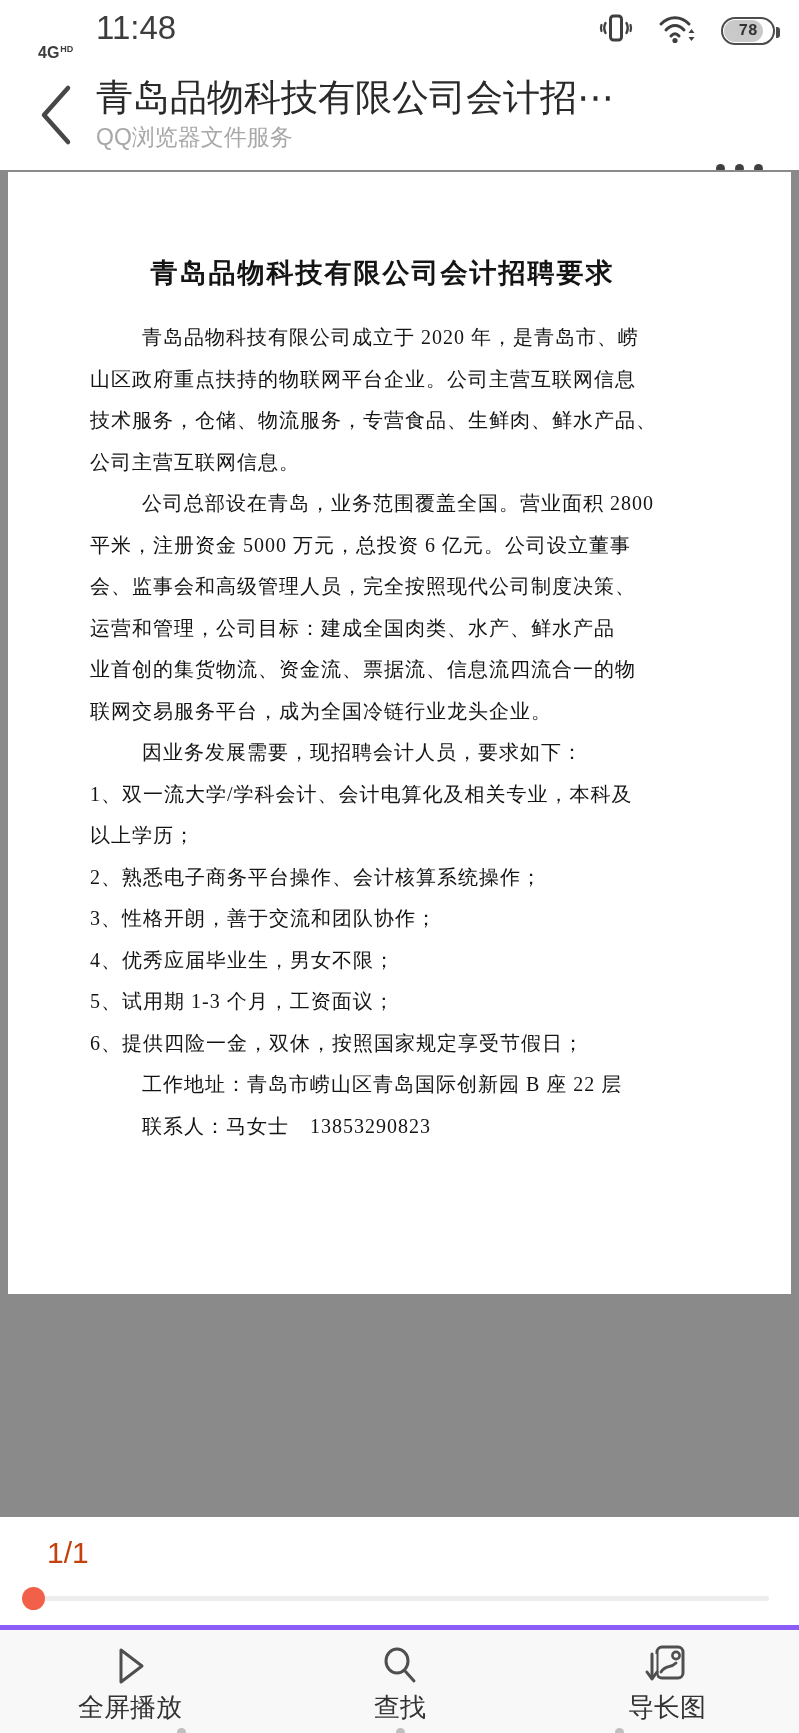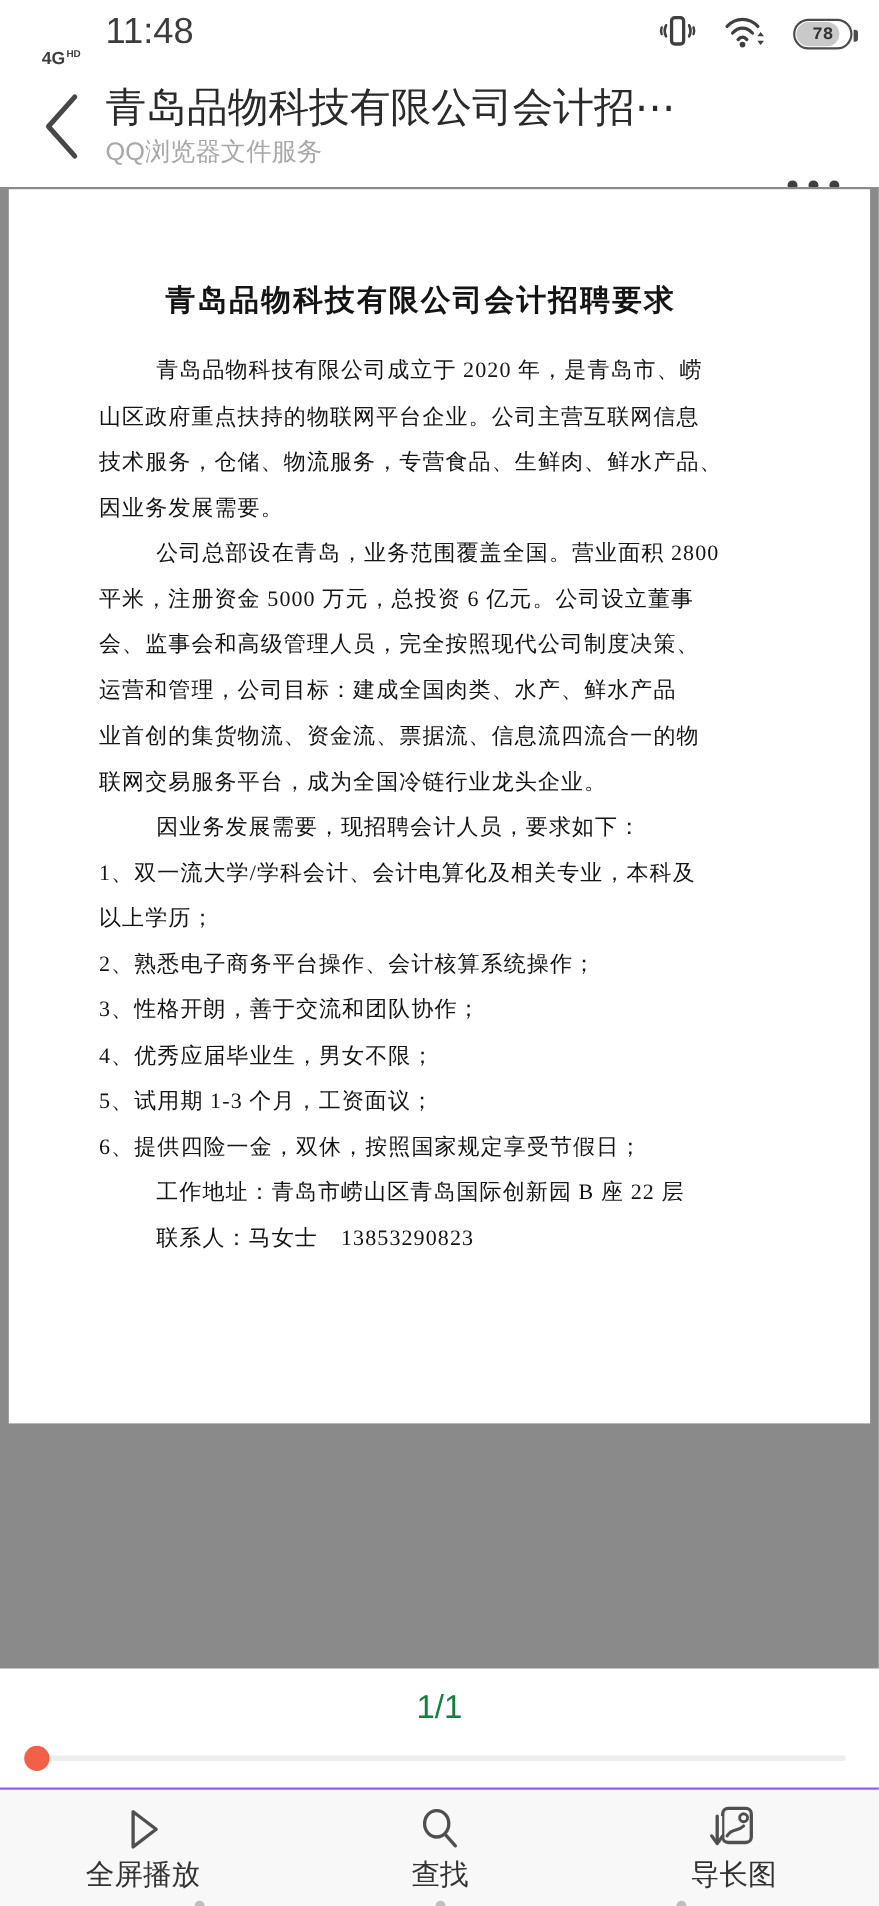--- a/index.html
+++ b/index.html
@@ -31,24 +31,24 @@
   .menu-dots i{display:block;width:9px;height:9px;border-radius:50%;background:#3f3f3f;}
   
   .viewer{position:absolute;top:170px;left:0;right:0;height:1347px;background:#8a8a8a;}
   .page{position:absolute;top:2px;left:8px;right:8px;height:1122px;background:#ffffff;}
   .doc-content{padding:80px 116px 0 82px;font-family:"Liberation Serif", serif;color:#141414;}
   .doc-title{font-size:27px;font-weight:bold;text-align:center;letter-spacing:2px;height:42px;line-height:42px;margin-bottom:23px;}
   .doc-line{font-size:20px;line-height:41.5px;height:41.5px;letter-spacing:1px;white-space:nowrap;}
   .doc-line.indent{padding-left:52px;}
   
   .bottom-panel{position:absolute;top:1517px;left:0;right:0;bottom:0;background:#ffffff;}
-  .page-num{position:absolute;top:20px;left:0;right:0;text-align:center;font-size:30px;color:#15803d;line-height:32px;}
+  .page-num{position:absolute;top:20px;left:0;right:0;text-align:left;font-size:30px;color:#c2410c;line-height:32px;padding-left:47px;}
   .slider-track{position:absolute;top:79px;left:38px;right:30px;height:5px;background:#ededed;border-radius:3px;}
   .slider-thumb{position:absolute;top:70px;left:22px;width:23px;height:23px;border-radius:50%;background:#f2604a;}
-  .toolbar{position:absolute;top:108px;left:0;right:0;bottom:0;background:#f8f8f8;border-top:2px solid #8b5cf6;box-sizing:border-box;}
+  .toolbar{position:absolute;top:108px;left:0;right:0;bottom:0;background:#f8f8f8;border-top:5px solid #8b5cf6;box-sizing:border-box;}
   .tb-item{position:absolute;top:12px;width:200px;text-align:center;}
   .tb-item svg{display:block;margin:0 auto;}
   .tb-label{font-size:26px;color:#333;line-height:28px;margin-top:3px;}
   .hint-dot{position:absolute;bottom:-4px;width:9px;height:9px;border-radius:50%;background:#bfbfbf;}
 </style>
 </head>
 <body>
 
 <div class="status-bar">
   <div class="cell">
@@ -100,21 +100,21 @@
     </div>
 </div>
 
 <div class="viewer">
   <div class="page">
     <div class="doc-content">
       <div class="doc-title">青岛品物科技有限公司会计招聘要求</div>
       <div class="doc-line indent">青岛品物科技有限公司成立于 2020 年，是青岛市、崂</div>
       <div class="doc-line">山区政府重点扶持的物联网平台企业。公司主营互联网信息</div>
       <div class="doc-line">技术服务，仓储、物流服务，专营食品、生鲜肉、鲜水产品、</div>
-      <div class="doc-line">因业务发展需要。</div>
+      <div class="doc-line">公司主营互联网信息。</div>
       <div class="doc-line indent">公司总部设在青岛，业务范围覆盖全国。营业面积 2800</div>
       <div class="doc-line">平米，注册资金 5000 万元，总投资 6 亿元。公司设立董事</div>
       <div class="doc-line">会、监事会和高级管理人员，完全按照现代公司制度决策、</div>
       <div class="doc-line">运营和管理，公司目标：建成全国肉类、水产、鲜水产品</div>
       <div class="doc-line">业首创的集货物流、资金流、票据流、信息流四流合一的物</div>
       <div class="doc-line">联网交易服务平台，成为全国冷链行业龙头企业。</div>
       <div class="doc-line indent">因业务发展需要，现招聘会计人员，要求如下：</div>
       <div class="doc-line">1、双一流大学/学科会计、会计电算化及相关专业，本科及</div>
       <div class="doc-line">以上学历；</div>
       <div class="doc-line">2、熟悉电子商务平台操作、会计核算系统操作；</div>

